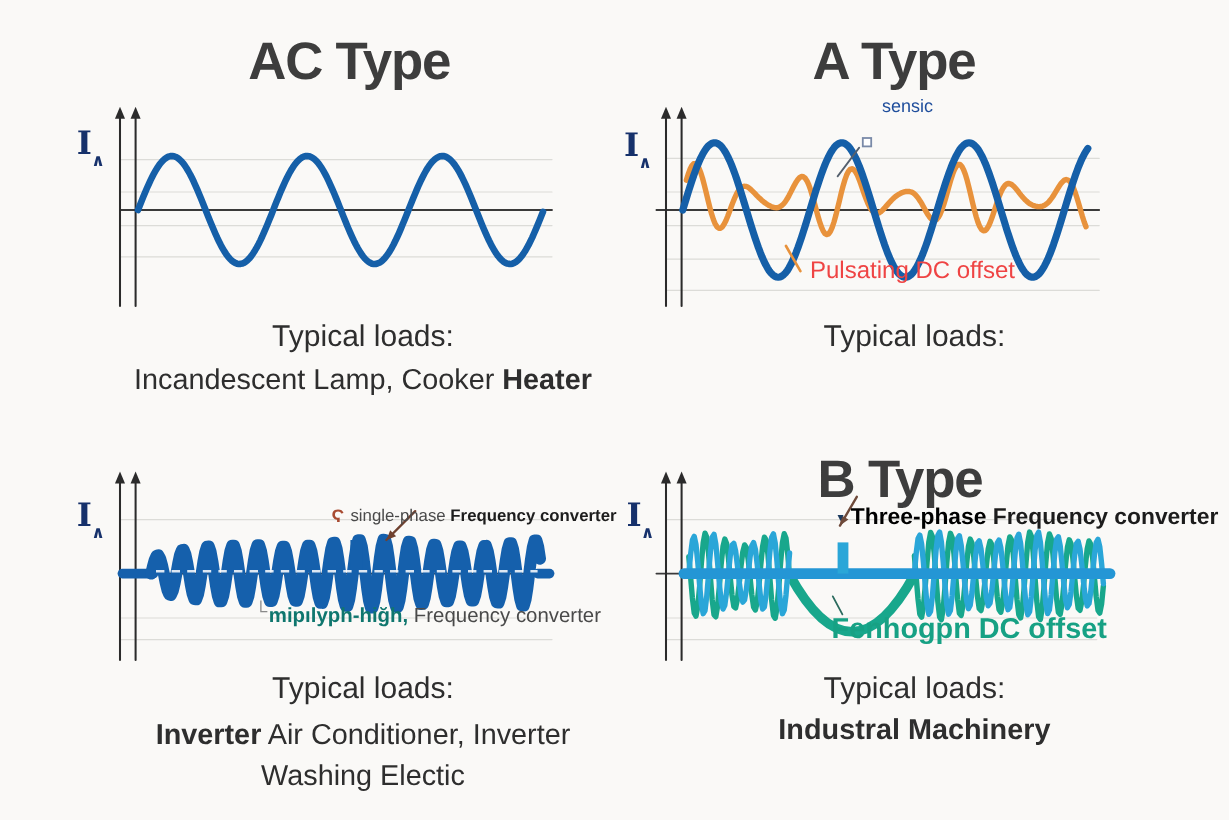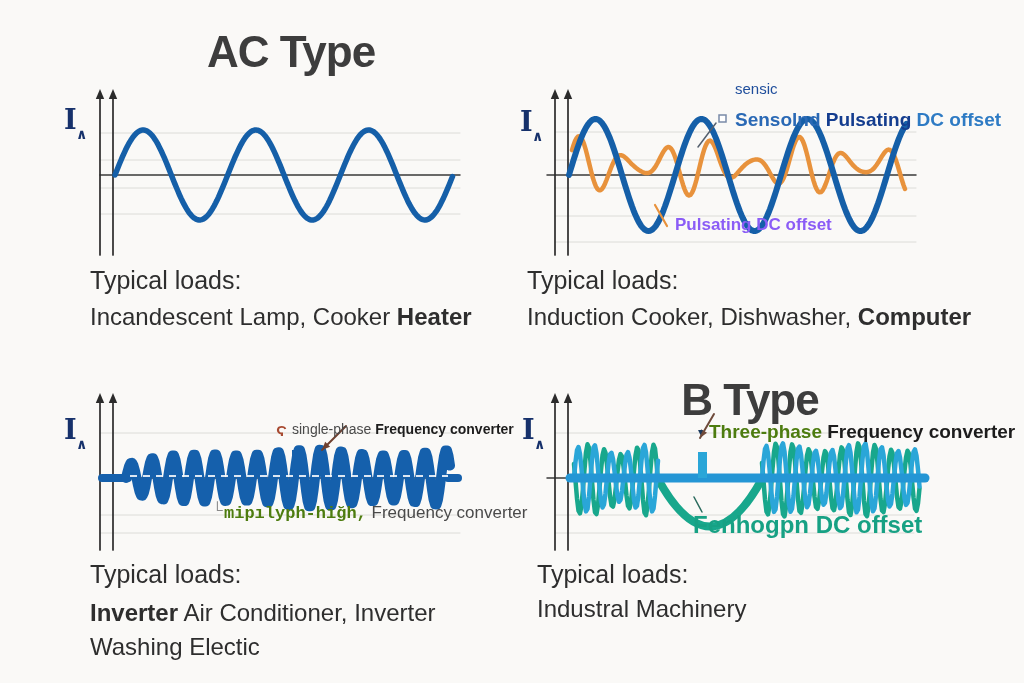--- a/index.html
+++ b/index.html
@@ -8,21 +8,21 @@
   .q{position:absolute;width:512px;overflow:visible;}
   .q0{left:0;top:0;height:360px;}
   .q1{left:512px;top:0;height:360px;}
   .q2{left:0;top:360px;height:323px;}
   .q3{left:512px;top:360px;height:323px;}
   .title{position:absolute;font-size:44px;font-weight:bold;color:#3d3d3d;text-align:center;line-height:1;letter-spacing:-1px;}
   .axislbl{position:absolute;font-family:"DejaVu Serif",serif;font-weight:bold;font-size:27px;color:#16316b;line-height:1;}
   .axislbl sub{font-size:0.52em;position:relative;top:0.28em;left:-0.05em;}
   .chart{position:absolute;left:0;}
   .note{position:absolute;white-space:nowrap;line-height:1.15;}
-  .loads{position:absolute;color:#2e2e2e;}
+  .loads{position:absolute;text-align:center;color:#2e2e2e;}
   .loads-h{font-size:25px;}
   .loads-l{font-size:24px;}
   .sb{font-weight:bold;}
 </style>
 </head>
 <body>
 
 <div class="canvas">
 
   <div class="q q0">
@@ -44,51 +44,43 @@
       <div class="loads-h">Typical loads:</div>
       <div class="loads-l" style="margin-top:8px;">
         <span>Incandescent Lamp,</span>
         <span>Cooker</span>
         <span class="sb">Heater</span>
       </div>
     </div>
   </div>
 
   <div class="q q1">
+    <div class="title" style="left:13px;top:30px;width:440px;">A Type</div>
     <div class="axislbl" style="left:8px;top:108px;"><span>I</span><sub>∧</sub></div>
     <svg class="chart" style="top:85px;" width="512" height="175">
         <line x1="43" y1="47" x2="404" y2="47" stroke="#dcdcd8" stroke-width="1" stroke-linecap="round"></line>
         <line x1="43" y1="75" x2="404" y2="75" stroke="#dcdcd8" stroke-width="1" stroke-linecap="round"></line>
         <line x1="43" y1="103" x2="404" y2="103" stroke="#dcdcd8" stroke-width="1" stroke-linecap="round"></line>
         <line x1="43" y1="131" x2="404" y2="131" stroke="#dcdcd8" stroke-width="1" stroke-linecap="round"></line>
         <line x1="43" y1="157" x2="404" y2="157" stroke="#dcdcd8" stroke-width="1" stroke-linecap="round"></line>
         <line x1="35" y1="90" x2="404" y2="90" stroke="#3a3a3a" stroke-width="1.5" stroke-linecap="round"></line>
         <line x1="43" y1="12" x2="43" y2="170" stroke="#2b2b2b" stroke-width="1.7" stroke-linecap="round"></line>
         <path d="M43,4 L38.8,14 L47.2,14 Z" fill="#2b2b2b"></path>
         <line x1="56" y1="12" x2="56" y2="170" stroke="#2b2b2b" stroke-width="1.7" stroke-linecap="round"></line>
         <path d="M56,4 L51.8,14 L60.2,14 Z" fill="#2b2b2b"></path>
         <polyline points="60.0,65.1 61.5,60.2 63.0,56.1 64.5,53.2 66.0,51.5 67.5,51.3 69.0,52.5 70.5,55.1 72.0,58.9 73.5,63.8 75.0,69.5 76.5,75.6 78.0,81.8 79.5,87.8 81.0,93.3 82.5,97.9 84.0,101.6 85.5,104.0 87.0,105.2 88.5,105.2 90.0,104.0 91.5,101.7 93.0,98.7 94.5,95.0 96.0,91.0 97.5,86.9 99.0,83.0 100.5,79.4 102.0,76.2 103.5,73.7 105.0,71.9 106.5,70.7 108.0,70.2 109.5,70.3 111.0,70.9 112.5,71.9 114.0,73.2 115.5,74.7 117.0,76.2 118.5,77.8 120.0,79.3 121.5,80.7 123.0,82.1 124.5,83.3 126.0,84.4 127.5,85.4 129.0,86.3 130.5,87.0 132.0,87.6 133.5,88.0 135.0,88.1 136.5,87.9 138.0,87.3 139.5,86.3 141.0,84.9 142.5,83.0 144.0,80.7 145.5,78.0 147.0,75.1 148.5,72.1 150.0,69.2 151.5,66.6 153.0,64.4 154.5,62.8 156.0,62.1 157.5,62.3 159.0,63.5 160.5,65.8 162.0,69.1 163.5,73.3 165.0,78.2 166.5,83.6 168.0,89.2 169.5,94.7 171.0,99.7 172.5,104.1 174.0,107.5 175.5,109.7 177.0,110.5 178.5,109.9 180.0,107.8 181.5,104.5 183.0,100.0 184.5,94.6 186.0,88.5 187.5,82.3 189.0,76.0 190.5,70.2 192.0,65.1 193.5,60.9 195.0,57.9 196.5,56.1 198.0,55.6 199.5,56.4 201.0,58.3 202.5,61.1 204.0,64.7 205.5,68.8 207.0,73.2 208.5,77.5 210.0,81.5 211.5,85.1 213.0,88.1 214.5,90.4 216.0,92.0 217.5,92.8 219.0,92.9 220.5,92.4 222.0,91.5 223.5,90.1 225.0,88.5 226.5,86.8 228.0,85.1 229.5,83.4 231.0,81.8 232.5,80.3 234.0,79.0 235.5,77.9 237.0,76.9 238.5,76.1 240.0,75.4 241.5,74.9 243.0,74.6 244.5,74.5 246.0,74.6 247.5,75.0 249.0,75.8 250.5,77.0 252.0,78.6 253.5,80.6 255.0,82.9 256.5,85.4 258.0,88.2 259.5,90.9 261.0,93.5 262.5,95.7 264.0,97.4 265.5,98.5 267.0,98.6 268.5,97.9 270.0,96.1 271.5,93.4 273.0,89.7 274.5,85.3 276.0,80.3 277.5,75.0 279.0,69.6 280.5,64.4 282.0,59.9 283.5,56.1 285.0,53.5 286.5,52.1 288.0,52.1 289.5,53.6 291.0,56.4 292.5,60.4 294.0,65.5 295.5,71.3 297.0,77.6 298.5,84.0 300.0,90.1 301.5,95.6 303.0,100.3 304.5,103.9 306.0,106.3 307.5,107.3 309.0,107.1 310.5,105.6 312.0,103.0 313.5,99.5 315.0,95.4 316.5,90.9 318.0,86.3 319.5,81.8 321.0,77.8 322.5,74.3 324.0,71.5 325.5,69.5 327.0,68.3 328.5,67.9 330.0,68.2 331.5,69.1 333.0,70.4 334.5,72.1 336.0,73.9 337.5,75.9 339.0,77.8 340.5,79.6 342.0,81.2 343.5,82.6 345.0,83.9 346.5,84.9 348.0,85.7 349.5,86.4 351.0,86.8 352.5,87.1 354.0,87.2 355.5,87.1 357.0,86.7 358.5,86.0 360.0,85.0 361.5,83.7 363.0,82.0 364.5,80.0 366.0,77.8 367.5,75.3 369.0,72.8 370.5,70.4 372.0,68.2 373.5,66.4 375.0,65.1 376.5,64.6 378.0,65.0 379.5,66.2 381.0,68.4 382.5,71.5 384.0,75.4 385.5,80.0 387.0,85.0 388.5,90.2 390.0,95.3 391.5,100.0 393.0,104.0" fill="none" stroke="#e8923c" stroke-width="4.5" stroke-linecap="round" stroke-linejoin="round"></polyline>
         <polyline points="57.0,90.0 58.5,85.0 60.0,80.1 61.5,75.2 63.0,70.5 64.5,65.9 66.0,61.5 67.5,57.4 69.0,53.4 70.5,49.8 72.0,46.5 73.5,43.6 75.0,41.0 76.5,38.8 78.0,36.9 79.5,35.6 81.0,34.6 82.5,34.1 84.0,34.0 85.5,34.4 87.0,35.2 88.5,36.4 90.0,38.1 91.5,40.2 93.0,42.6 94.5,45.5 96.0,48.7 97.5,52.2 99.0,56.0 100.5,60.1 102.0,64.4 103.5,69.0 105.0,73.6 106.5,78.5 108.0,83.4 109.5,88.3 111.0,93.3 112.5,98.3 114.0,103.2 115.5,107.9 117.0,112.6 118.5,117.0 120.0,121.3 121.5,125.3 123.0,129.0 124.5,132.4 126.0,135.5 127.5,138.2 129.0,140.6 130.5,142.5 132.0,144.0 133.5,145.1 135.0,145.8 136.5,146.0 138.0,145.8 139.5,145.1 141.0,144.0 142.5,142.5 144.0,140.6 145.5,138.2 147.0,135.5 148.5,132.4 150.0,129.0 151.5,125.3 153.0,121.3 154.5,117.0 156.0,112.6 157.5,107.9 159.0,103.2 160.5,98.3 162.0,93.3 163.5,88.3 165.0,83.4 166.5,78.5 168.0,73.6 169.5,69.0 171.0,64.4 172.5,60.1 174.0,56.0 175.5,52.2 177.0,48.7 178.5,45.5 180.0,42.6 181.5,40.2 183.0,38.1 184.5,36.4 186.0,35.2 187.5,34.4 189.0,34.0 190.5,34.1 192.0,34.6 193.5,35.6 195.0,36.9 196.5,38.8 198.0,41.0 199.5,43.6 201.0,46.5 202.5,49.8 204.0,53.4 205.5,57.4 207.0,61.5 208.5,65.9 210.0,70.5 211.5,75.2 213.0,80.1 214.5,85.0 216.0,90.0 217.5,95.0 219.0,99.9 220.5,104.8 222.0,109.5 223.5,114.1 225.0,118.5 226.5,122.6 228.0,126.6 229.5,130.2 231.0,133.5 232.5,136.4 234.0,139.0 235.5,141.2 237.0,143.1 238.5,144.4 240.0,145.4 241.5,145.9 243.0,146.0 244.5,145.6 246.0,144.8 247.5,143.6 249.0,141.9 250.5,139.8 252.0,137.4 253.5,134.5 255.0,131.3 256.5,127.8 258.0,124.0 259.5,119.9 261.0,115.6 262.5,111.0 264.0,106.4 265.5,101.5 267.0,96.6 268.5,91.7 270.0,86.7 271.5,81.7 273.0,76.8 274.5,72.1 276.0,67.4 277.5,63.0 279.0,58.7 280.5,54.7 282.0,51.0 283.5,47.6 285.0,44.5 286.5,41.8 288.0,39.4 289.5,37.5 291.0,36.0 292.5,34.9 294.0,34.2 295.5,34.0 297.0,34.2 298.5,34.9 300.0,36.0 301.5,37.5 303.0,39.4 304.5,41.8 306.0,44.5 307.5,47.6 309.0,51.0 310.5,54.7 312.0,58.7 313.5,63.0 315.0,67.4 316.5,72.1 318.0,76.8 319.5,81.7 321.0,86.7 322.5,91.7 324.0,96.6 325.5,101.5 327.0,106.4 328.5,111.0 330.0,115.6 331.5,119.9 333.0,124.0 334.5,127.8 336.0,131.3 337.5,134.5 339.0,137.4 340.5,139.8 342.0,141.9 343.5,143.6 345.0,144.8 346.5,145.6 348.0,146.0 349.5,145.9 351.0,145.4 352.5,144.4 354.0,143.1 355.5,141.2 357.0,139.0 358.5,136.4 360.0,133.5 361.5,130.2 363.0,126.6 364.5,122.6 366.0,118.5 367.5,114.1 369.0,109.5 370.5,104.8 372.0,99.9 373.5,95.0 375.0,90.0 376.5,85.0 378.0,80.1 379.5,75.2 381.0,70.5 382.5,65.9 384.0,61.5 385.5,57.4 387.0,53.4 388.5,49.8 390.0,46.5 391.5,43.6 393.0,41.0 394.5,38.8" fill="none" stroke="#155fa8" stroke-width="6" stroke-linecap="round" stroke-linejoin="round"></polyline>
         <line x1="186" y1="62" x2="204" y2="38" stroke="#55606e" stroke-width="1.5" stroke-linecap="round"></line>
         <rect x="207" y="30" width="7" height="7" fill="#ffffff" stroke="#7a8aa8" stroke-width="1.5"></rect>
         <line x1="143" y1="120" x2="155" y2="141" stroke="#e8923c" stroke-width="2.2" stroke-linecap="round"></line>
       </svg>
     <div class="note" style="left:223px;top:80px;font-size:15px;color:#1f4e9c;">sensic</div>
-    <div class="note" style="left:223px;top:109px;font-size:19px;font-weight:bold;">
-      <span style="color:#2a69b5;">Sensolnd</span>
-      <span style="color:#143d8f;">Pulsating</span>
-      <span style="color:#2e7bc4;">DC offset</span>
-    </div>
-    <div class="note" style="left:163px;top:215px;font-size:17px;font-weight:bold;color:#8b5cf6;">Pulsating DC offset</div>
+    <div class="note" style="left:163px;top:215px;font-size:20px;font-weight:normal;color:#ef4444;">Pulsating DC offset</div>
     <div class="loads" style="left:15px;top:266px;width:470px;">
       <div class="loads-h">Typical loads:</div>
-      <div class="loads-l" style="margin-top:8px;">
-        <span>Induction Cooker, Dishwasher,</span>
-        <span class="sb">Computer</span>
-      </div>
     </div>
   </div>
 
   <div class="q q2">
     <div class="axislbl" style="left:64px;top:56px;"><span>I</span><sub>∧</sub></div>
     <svg class="chart" style="top:30px;" width="512" height="165">
         <line x1="100" y1="43" x2="460" y2="43" stroke="#dcdcd8" stroke-width="1" stroke-linecap="round"></line>
         <line x1="100" y1="125" x2="460" y2="125" stroke="#dcdcd8" stroke-width="1" stroke-linecap="round"></line>
         <line x1="100" y1="143" x2="460" y2="143" stroke="#dcdcd8" stroke-width="1" stroke-linecap="round"></line>
         <line x1="100" y1="88" x2="460" y2="88" stroke="#3a3a3a" stroke-width="1.5" stroke-linecap="round"></line>
@@ -104,21 +96,21 @@
         <line x1="346" y1="36" x2="322" y2="60" stroke="#70412f" stroke-width="2" stroke-linecap="round"></line>
         <path d="M322,60 L325.18198051533943,51.8682720163547 L330.1317279836453,56.81801948466053 Z" fill="#70412f"></path>
       </svg>
     <div class="note" style="left:276px;top:62px;font-size:15px;color:#a84b32;font-weight:bold;">Ϛ</div>
     <div class="note" style="left:292px;top:61px;font-size:14px;">
       <span style="color:#4a4a4a;">single-phase</span>
       <span class="sb" style="color:#1d1d1d;">Frequency converter</span>
     </div>
     <div class="note" style="left:212px;top:141px;font-size:15px;color:#8a8a8a;">└</div>
     <div class="note" style="left:224px;top:143px;font-size:17px;">
-      <span class="sb" style="color:#4d7c0f;font-family:Liberation Mono, monospace;">mipılyph-hiğh,</span>
+      <span class="sb" style="color:#0f766e;">mipılyph-hiğh,</span>
       <span style="color:#4a4a4a;">Frequency converter</span>
     </div>
     <div class="loads" style="left:90px;top:200px;width:425px;">
       <div class="loads-h">Typical loads:</div>
       <div class="loads-l" style="margin-top:10px;">
         <span class="sb">Inverter</span>
         <span>Air Conditioner, Inverter</span>
       </div>
       <div class="loads-l" style="margin-top:6px;">
         <span>Washing Electic</span>
@@ -144,25 +136,25 @@
         <polyline points="62.0,88.0 63.5,71.9 65.0,60.2 66.5,57.0 68.0,63.9 69.5,78.8 71.0,97.3 72.5,113.3 74.0,121.4 75.5,118.9 77.0,106.4 78.5,88.0 80.0,69.8 81.5,57.6 83.0,55.3 84.5,63.4 86.0,79.0 87.5,96.8 89.0,111.1 90.5,117.5 92.0,114.4 93.5,103.3 95.0,88.0 96.5,73.5 98.0,64.3 99.5,62.8 101.0,69.1 102.5,81.1 104.0,94.8 105.5,106.2 107.0,111.8 108.5,109.9 110.0,101.1 111.5,88.0 113.0,74.5 114.5,64.8 116.0,62.2 117.5,67.8 119.0,80.3 120.5,95.9 122.0,109.9 123.5,117.5 125.0,115.8 126.5,104.9 128.0,88.0 129.5,70.4 131.0,57.9 132.5,54.9 134.0,62.5 135.5,78.4 137.0,97.6 138.5,113.6 140.0,121.4 141.5,118.4 143.0,105.9 144.5,88.0 146.0,70.7" fill="none" stroke="#2aa6d8" stroke-width="4.5" stroke-linecap="round" stroke-linejoin="round"></polyline>
         <polyline points="250.0,88.0 251.5,71.0 253.0,59.0 254.5,55.9 256.0,63.2 257.5,78.6 259.0,97.5 260.5,113.6 262.0,121.9 263.5,119.4 265.0,106.8 266.5,88.0 268.0,69.1 269.5,56.2 271.0,53.4 272.5,61.6 274.0,78.2 275.5,97.8 277.0,114.0 278.5,121.8 280.0,118.8 281.5,106.1 283.0,88.0 284.5,70.3 286.0,58.7 287.5,56.5 289.0,64.3 290.5,79.3 292.0,96.6 293.5,110.6 295.0,117.2 296.5,114.4 298.0,103.5 299.5,88.0 301.0,72.9 302.5,62.8 304.0,60.8 305.5,67.4 307.0,80.4 308.5,95.6 310.0,108.4 311.5,114.8 313.0,112.7 314.5,102.7 316.0,88.0 317.5,73.0 319.0,62.6 320.5,60.0 322.0,66.3 323.5,79.8 325.0,96.3 326.5,110.6 328.0,118.1 329.5,116.1 331.0,104.9 332.5,88.0 334.0,70.6 335.5,58.3 337.0,55.2 338.5,62.7 340.0,78.5 341.5,97.6 343.0,114.0 344.5,122.3 346.0,119.7 347.5,106.9 349.0,88.0 350.5,69.1 352.0,56.2 353.5,53.5 355.0,61.8 356.5,78.3 358.0,97.6 359.5,113.6 361.0,121.3 362.5,118.2 364.0,105.7 365.5,88.0 367.0,70.7 368.5,59.4 370.0,57.3 371.5,64.9 373.0,79.5 374.5,96.3 376.0,110.1 377.5,116.5 379.0,113.8 380.5,103.2 382.0,88.0 383.5,73.1 385.0,63.2 386.5,61.1 388.0,67.6 389.5,80.4 391.0,95.6 392.5,108.5 394.0,114.9 395.5,112.9 397.0,102.9 398.5,88.0 400.0,72.8 401.5,62.1 403.0,59.4 404.5,65.8 406.0,79.6 407.5,96.5" fill="none" stroke="#2aa6d8" stroke-width="4.5" stroke-linecap="round" stroke-linejoin="round"></polyline>
         <line x1="58" y1="88" x2="413" y2="88" stroke="#2496d5" stroke-width="9" stroke-linecap="round"></line>
         <rect x="186" y="62" width="9" height="26" fill="#2aa6d8"></rect>
         <line x1="202" y1="24" x2="188" y2="48" stroke="#6e4a3a" stroke-width="2" stroke-linecap="round"></line>
         <path d="M188,48 L189.00774205104815,39.326220203478236 L195.0541943573372,42.853317382146834 Z" fill="#6e4a3a"></path>
         <line x1="182" y1="107" x2="190" y2="122" stroke="#2b6b5e" stroke-width="1.5" stroke-linecap="round"></line>
       </svg>
     <div class="note" style="left:186px;top:66px;font-size:10px;color:#1b3a5e;">▾</div>
     <div class="note" style="left:197px;top:61px;font-size:19px;font-weight:bold;">
-      <span style="color:#4d7c0f;">Three-phase</span>
+      <span style="color:#000000;">Three-phase</span>
       <span style="color:#1c1c1c;">Frequency converter</span>
     </div>
     <div class="note" style="left:181px;top:151px;font-size:24px;font-weight:bold;color:#17a184;">Fenhogpn DC offset</div>
     <div class="loads" style="left:25px;top:200px;width:450px;">
       <div class="loads-h">Typical loads:</div>
-      <div class="loads-l" style="margin-top:6px;">
+      <div class="loads-l" style="margin-top:6px;font-weight:bold;">
         <span>Industral Machinery</span>
       </div>
     </div>
   </div>
 
 </div>
 
 </body></html>

